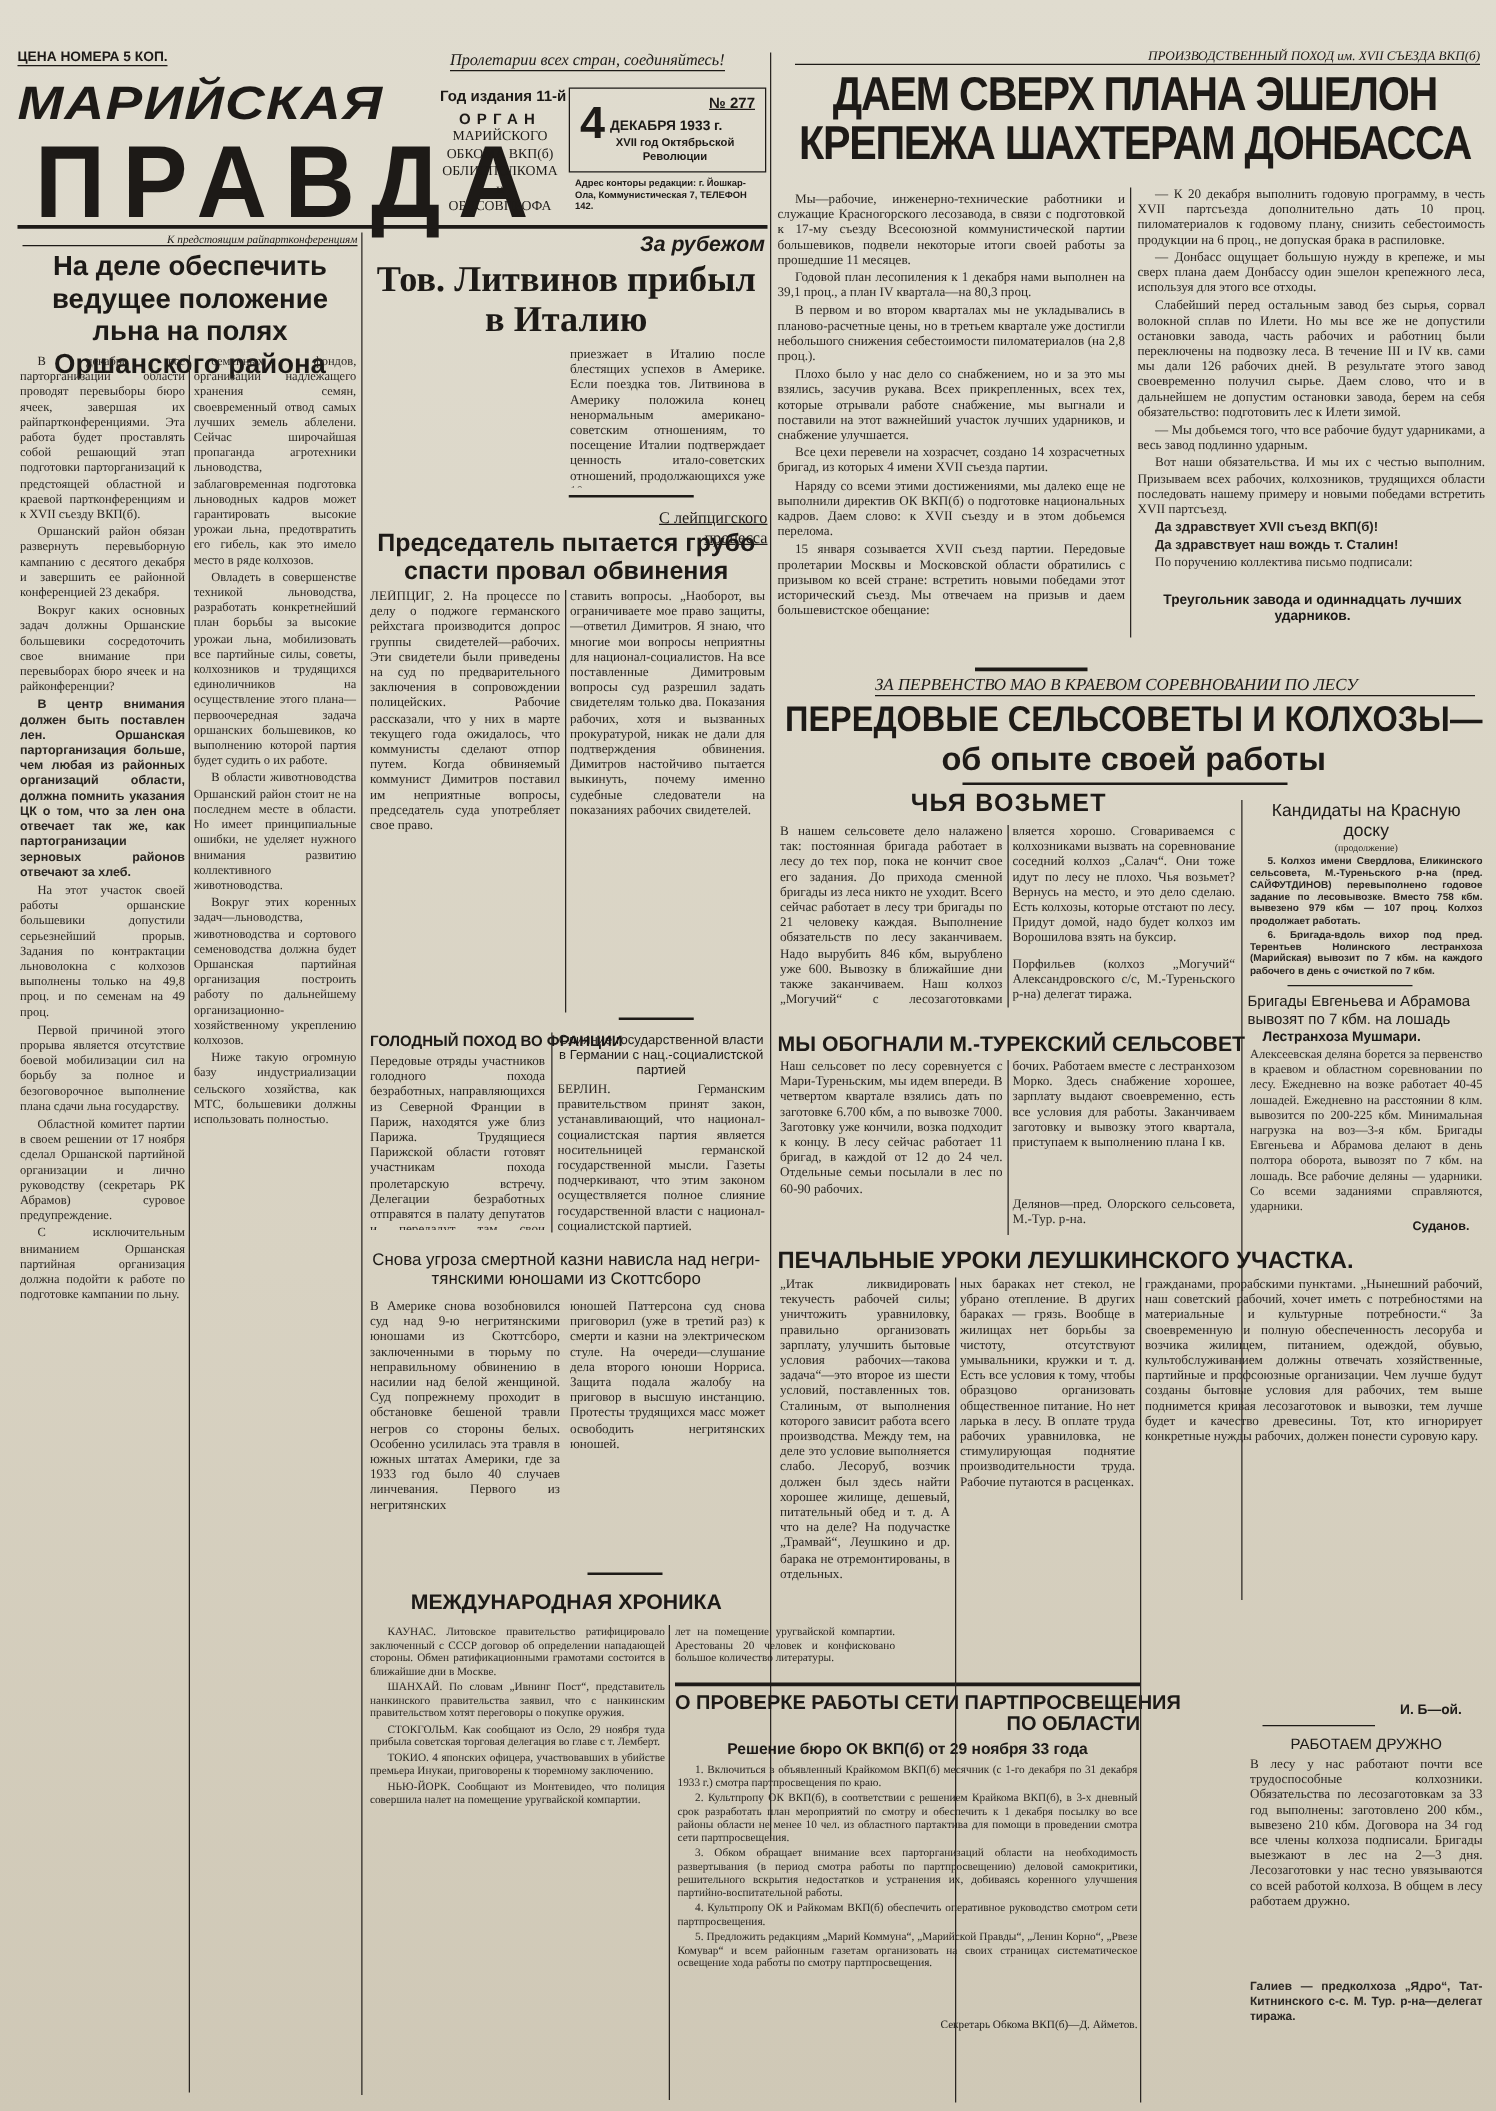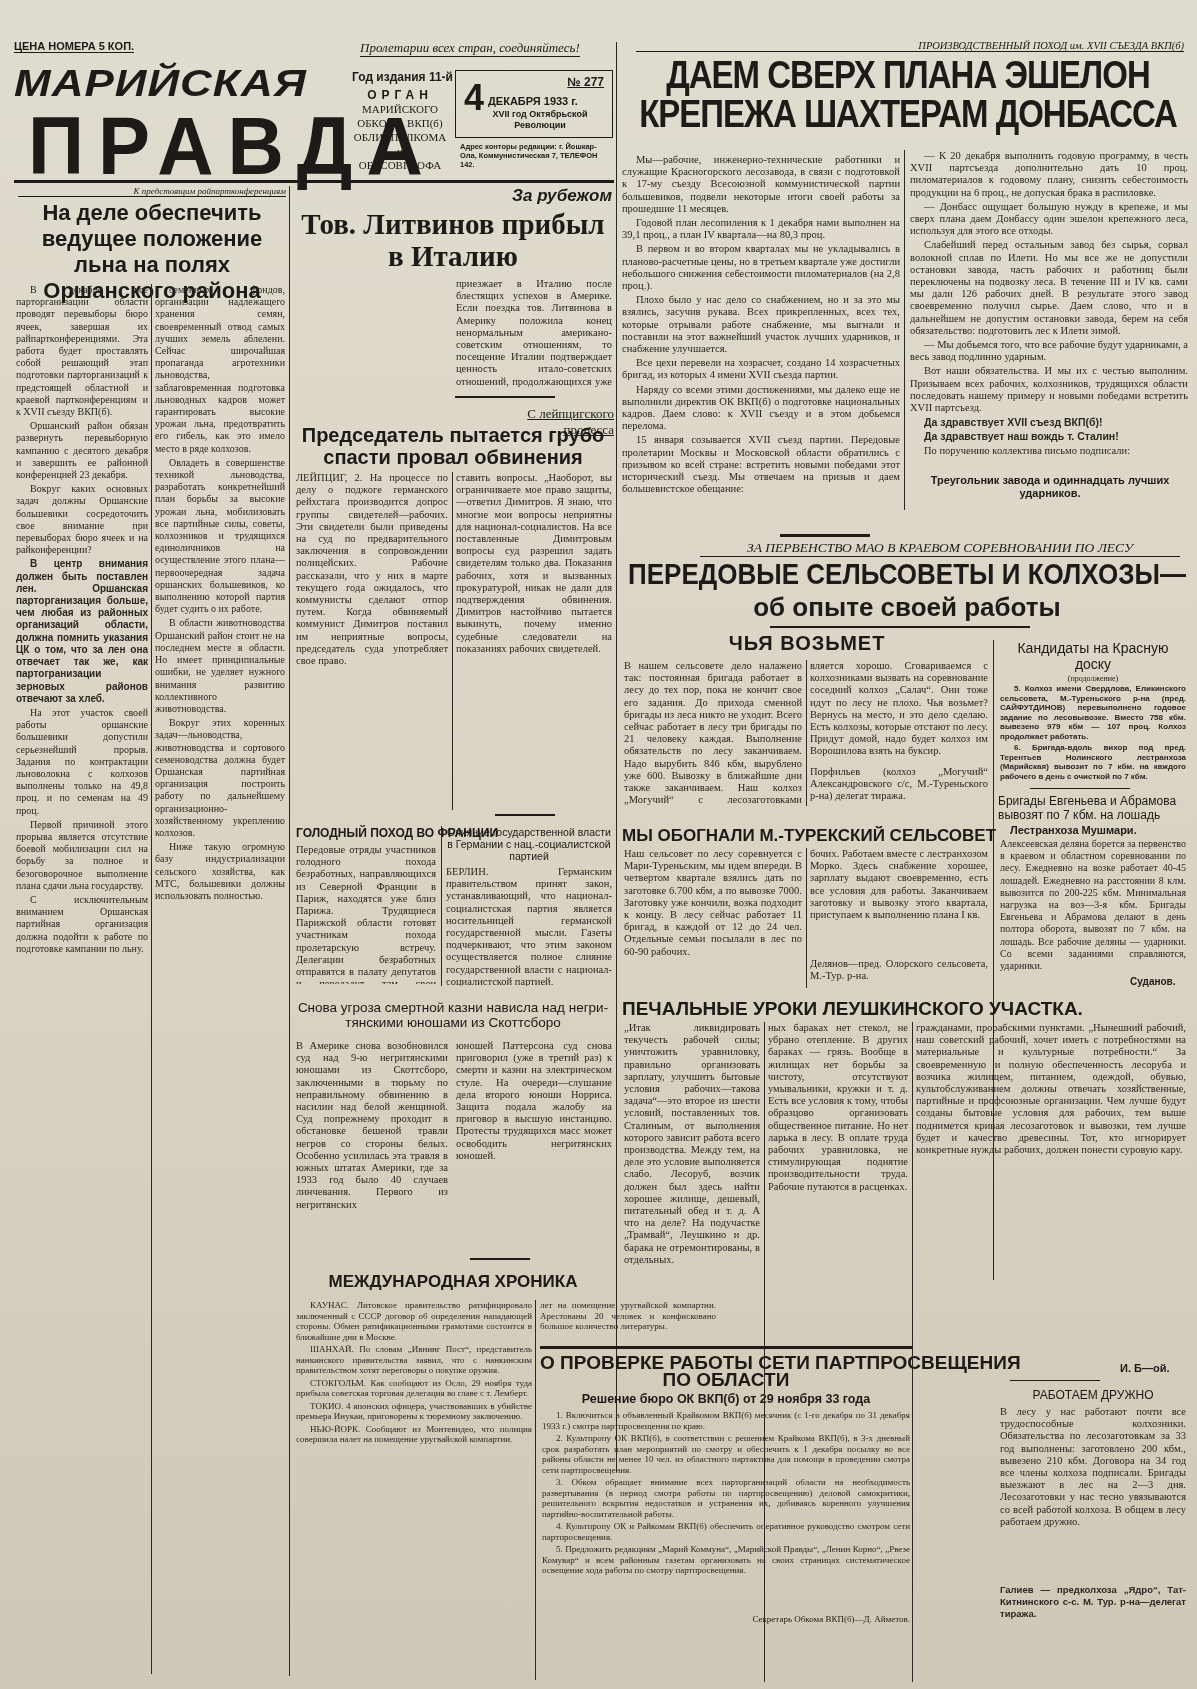--- a/index.html
+++ b/index.html
@@ -81,20 +81,21 @@
   <div class="abs ital" style="left:18px;top:186px;width:268px;text-align:right;font-size:9px;border-bottom:1px solid #1d1a17;">К предстоящим райпартконференциям</div>
   <div class="abs hd-cond center" style="left:14px;top:200px;width:276px;font-size:22px;line-height:26px;white-space:normal;letter-spacing:0;">На деле обеспечить ведущее положение льна на полях Оршанского района</div>
 
   <div class="abs body" style="left:16px;top:284px;width:132px;height:1385px;font-size:10px;">
     <p>В декабре все парторганизации области проводят перевыборы бюро ячеек, завершая их райпартконференциями. Эта работа будет проставлять собой решающий этап подготовки парторганизаций к предстоящей областной и краевой партконференциям и к XVII съезду ВКП(б).</p>
     <p>Оршанский район обязан развернуть перевыборную кампанию с десятого декабря и завершить ее районной конференцией 23 декабря.</p>
     <p>Вокруг каких основных задач должны Оршанские большевики сосредоточить свое внимание при перевыборах бюро ячеек и на райконференции?</p>
     <p class="bold">В центр внимания должен быть поставлен лен. Оршанская парторганизация больше, чем любая из районных организаций области, должна помнить указания ЦК о том, что за лен она отвечает так же, как партогранизации зерновых районов отвечают за хлеб.</p>
     <p>На этот участок своей работы оршанские большевики допустили серьезнейший прорыв. Задания по контрактации льноволокна с колхозов выполнены только на 49,8 проц. и по семенам на 49 проц.</p>
     <p>Первой причиной этого прорыва является отсутствие боевой мобилизации сил на борьбу за полное и безоговорочное выполнение плана сдачи льна государству.</p>
+    <p>Областной комитет партии в своем решении от 17 ноября сделал Оршанской партийной организации и лично руководству (секретарь РК Абрамов) суровое предупреждение.</p>
     <p>С исключительным вниманием Оршанская партийная организация должна подойти к работе по подготовке кампании по льну.</p>
   </div>
   <div class="vrule" style="left:151px;top:284px;height:1390px;"></div>
   <div class="abs body" style="left:155px;top:284px;width:130px;height:1385px;font-size:10px;">
     <p>семенных фондов, организации надлежащего хранения семян, своевременный отвод самых лучших земель аблелени. Сейчас широчайшая пропаганда агротехники льноводства, заблаговременная подготовка льноводных кадров может гарантировать высокие урожаи льна, предотвратить его гибель, как это имело место в ряде колхозов.</p>
     <p>Овладеть в совершенстве техникой льноводства, разработать конкретнейший план борьбы за высокие урожаи льна, мобилизовать все партийные силы, советы, колхозников и трудящихся единоличников на осуществление этого плана—первоочередная задача оршанских большевиков, ко выполнению которой партия будет судить о их работе.</p>
     <p>В области животноводства Оршанский район стоит не на последнем месте в области. Но имеет принципиальные ошибки, не уделяет нужного внимания развитию коллективного животноводства.</p>
     <p>Вокруг этих коренных задач—льноводства, животноводства и сортового семеноводства должна будет Оршанская партийная организация построить работу по дальнейшему организационно-хозяйственному укреплению колхозов.</p>
     <p>Ниже такую огромную базу индустриализации сельского хозяйства, как МТС, большевики должны использовать полностью.</p>
   </div>
@@ -134,36 +135,36 @@
     <p>КАУНАС. Литовское правительство ратифицировало заключенный с СССР договор об определении нападающей стороны. Обмен ратификационными грамотами состоится в ближайшие дни в Москве.</p>
     <p>ШАНХАЙ. По словам „Ивнинг Пост“, представитель нанкинского правительства заявил, что с нанкинским правительством хотят переговоры о покупке оружия.</p>
     <p>СТОКГОЛЬМ. Как сообщают из Осло, 29 ноября туда прибыла советская торговая делегация во главе с т. Лемберт.</p>
     <p>ТОКИО. 4 японских офицера, участвовавших в убийстве премьера Инукаи, приговорены к тюремному заключению.</p>
     <p>НЬЮ-ЙОРК. Сообщают из Монтевидео, что полиция совершила налет на помещение уругвайской компартии.</p>
   </div>
   <div class="vrule" style="left:535px;top:1300px;height:380px;"></div>
   <div class="abs body sm" style="left:540px;top:1300px;width:176px;height:44px;">лет на помещение уругвайской компартии. Арестованы 20 человек и конфисковано большое количество литературы.</div>
 
   <div class="rule" style="left:540px;top:1346px;width:372px;height:3px;"></div>
-  <div class="abs hd-cond center" style="left:540px;top:1354px;width:372px;font-size:19px;line-height:17px;letter-spacing:0;">
+  <div class="abs hd-cond center" style="left:540px;top:1354px;width:372px;font-size:16px;line-height:17px;letter-spacing:0;text-align:right;">
     <div>О ПРОВЕРКЕ РАБОТЫ СЕТИ ПАРТПРОСВЕЩЕНИЯ</div>
     <div>ПО ОБЛАСТИ</div>
   </div>
   <div class="abs bold center" style="left:540px;top:1392px;width:372px;font-size:12.5px;">Решение бюро ОК ВКП(б) от 29 ноября 33 года</div>
   <div class="abs body sm" style="left:542px;top:1410px;width:368px;height:212px;">
     <p>1. Включиться в объявленный Крайкомом ВКП(б) месячник (с 1-го декабря по 31 декабря 1933 г.) смотра партпросвещения по краю.</p>
     <p>2. Культпропу ОК ВКП(б), в соответствии с решением Крайкома ВКП(б), в 3-х дневный срок разработать план мероприятий по смотру и обеспечить к 1 декабря посылку во все районы области не менее 10 чел. из областного партактива для помощи в проведении смотра сети партпросвещения.</p>
     <p>3. Обком обращает внимание всех парторганизаций области на необходимость развертывания (в период смотра работы по партпросвещению) деловой самокритики, решительного вскрытия недостатков и устранения их, добиваясь коренного улучшения партийно-воспитательной работы.</p>
     <p>4. Культпропу ОК и Райкомам ВКП(б) обеспечить оперативное руководство смотром сети партпросвещения.</p>
     <p>5. Предложить редакциям „Марий Коммуна“, „Марийской Правды“, „Ленин Корно“, „Рвезе Комувар“ и всем районным газетам организовать на своих страницах систематическое освещение хода работы по смотру партпросвещения.</p>
   </div>
   <div class="abs sm" style="left:600px;top:1614px;width:310px;text-align:right;">Секретарь Обкома ВКП(б)—Д. Айметов.</div>
 
   <div class="rule" style="left:780px;top:534px;width:90px;height:3px;"></div>
-  <div class="abs ital" style="left:700px;top:540px;width:480px;font-size:13.5px;text-align:center;border-bottom:1px solid #1d1a17;">ЗА ПЕРВЕНСТВО МАО В КРАЕВОМ СОРЕВНОВАНИИ ПО ЛЕСУ</div>
+  <div class="abs ital" style="left:700px;top:540px;width:480px;font-size:13.5px;border-bottom:1px solid #1d1a17;">ЗА ПЕРВЕНСТВО МАО В КРАЕВОМ СОРЕВНОВАНИИ ПО ЛЕСУ</div>
   <div class="abs hd-cond center" style="left:622px;top:558px;width:570px;font-size:26px;transform:scaleY(1.1);letter-spacing:0;">ПЕРЕДОВЫЕ СЕЛЬСОВЕТЫ И КОЛХОЗЫ—</div>
   <div class="abs bold center" style="left:622px;top:592px;width:570px;font-size:26px;font-family:'Liberation Sans',sans-serif;">об опыте своей работы</div>
   <div class="rule" style="left:770px;top:626px;width:260px;height:2px;"></div>
 
   <div class="abs hd-cond center" style="left:622px;top:632px;width:370px;font-size:20px;letter-spacing:1px;">ЧЬЯ ВОЗЬМЕТ</div>
   <div class="abs body" style="left:624px;top:660px;width:178px;height:146px;">В нашем сельсовете дело налажено так: постоянная бригада работает в лесу до тех пор, пока не кончит свое его задания. До прихода сменной бригады из леса никто не уходит. Всего сейчас работает в лесу три бригады по 21 человеку каждая. Выполнение обязательств по лесу заканчиваем. Надо вырубить 846 кбм, вырублено уже 600. Вывозку в ближайшие дни также заканчиваем. Наш колхоз „Могучий“ с лесозаготовками справляется хорошо.</div>
   <div class="vrule" style="left:806px;top:660px;height:146px;"></div>
   <div class="abs body" style="left:810px;top:660px;width:178px;height:100px;">вляется хорошо. Сговариваемся с колхозниками вызвать на соревнование соседний колхоз „Салач“. Они тоже идут по лесу не плохо. Чья возьмет? Вернусь на место, и это дело сделаю. Есть колхозы, которые отстают по лесу. Придут домой, надо будет колхоз им Ворошилова взять на буксир.</div>
   <div class="abs body" style="left:810px;top:766px;width:178px;height:40px;">Порфильев (колхоз „Могучий“ Александровского с/с, М.-Туреньского р-на) делегат тиража.</div>
   <div class="vrule" style="left:993px;top:640px;height:640px;"></div>

